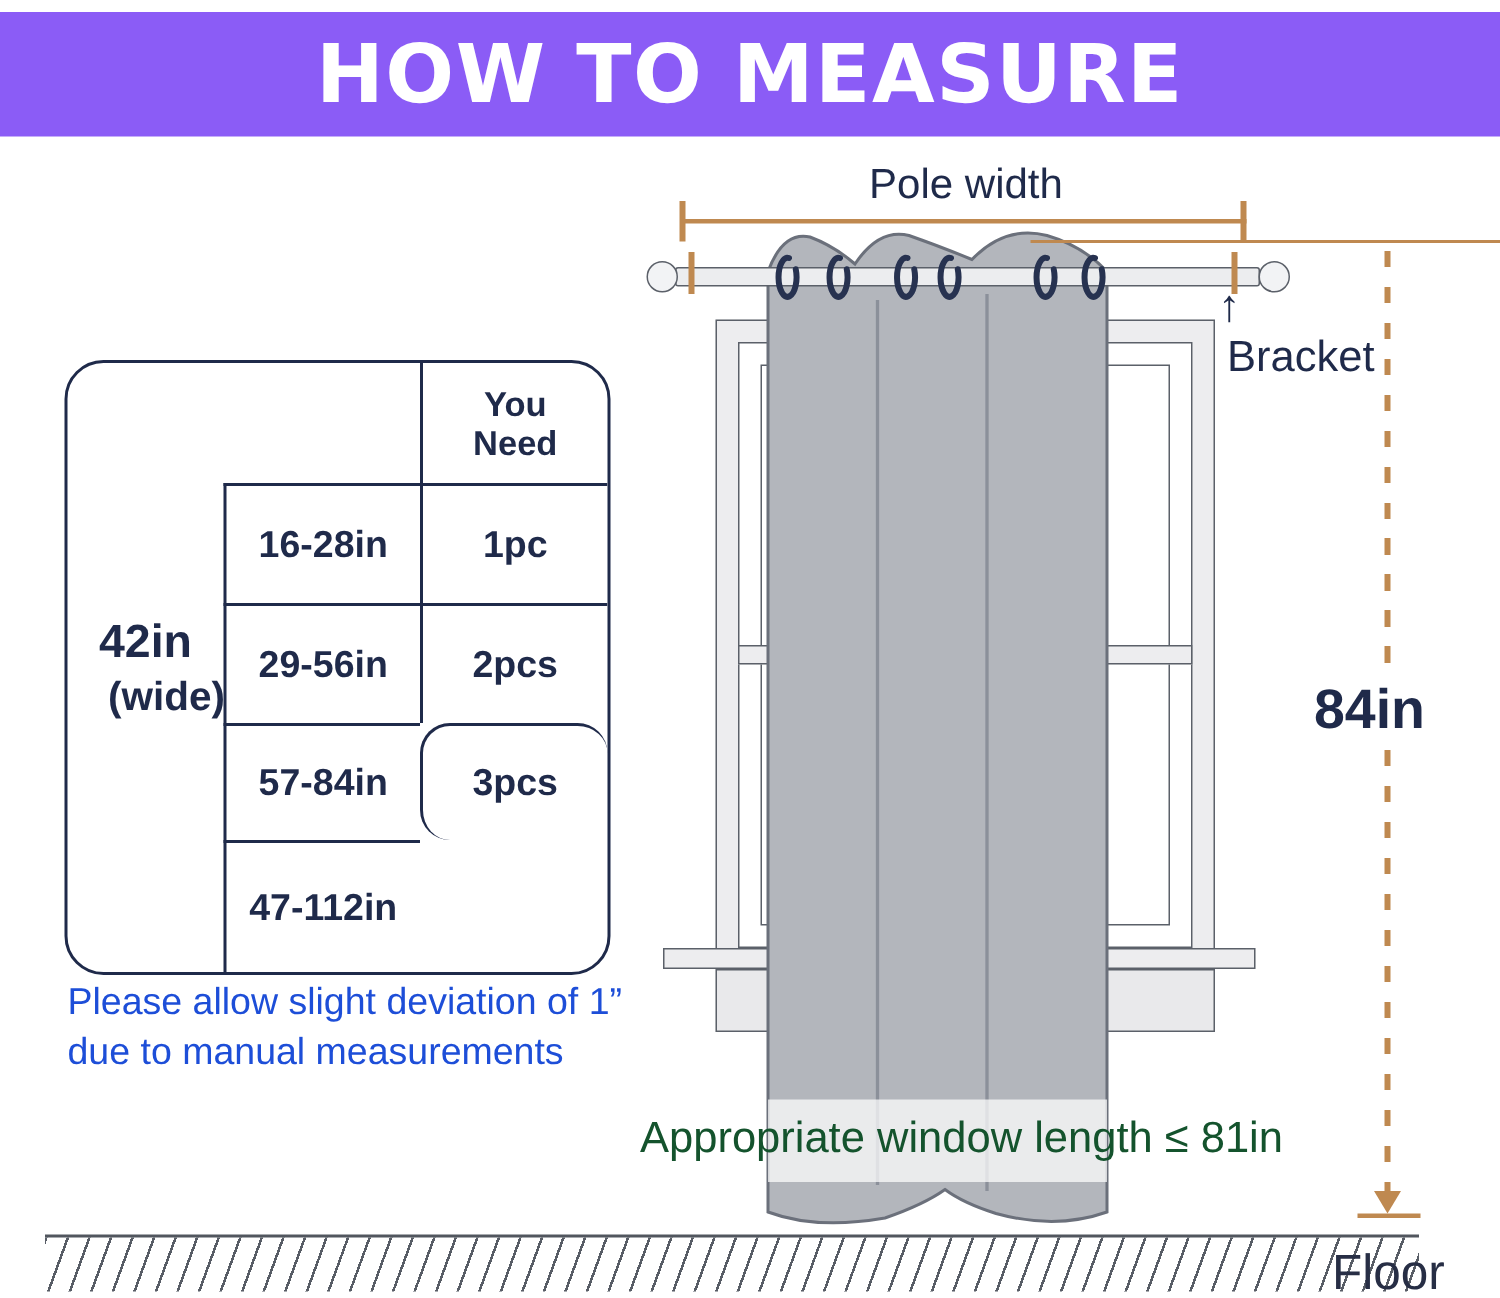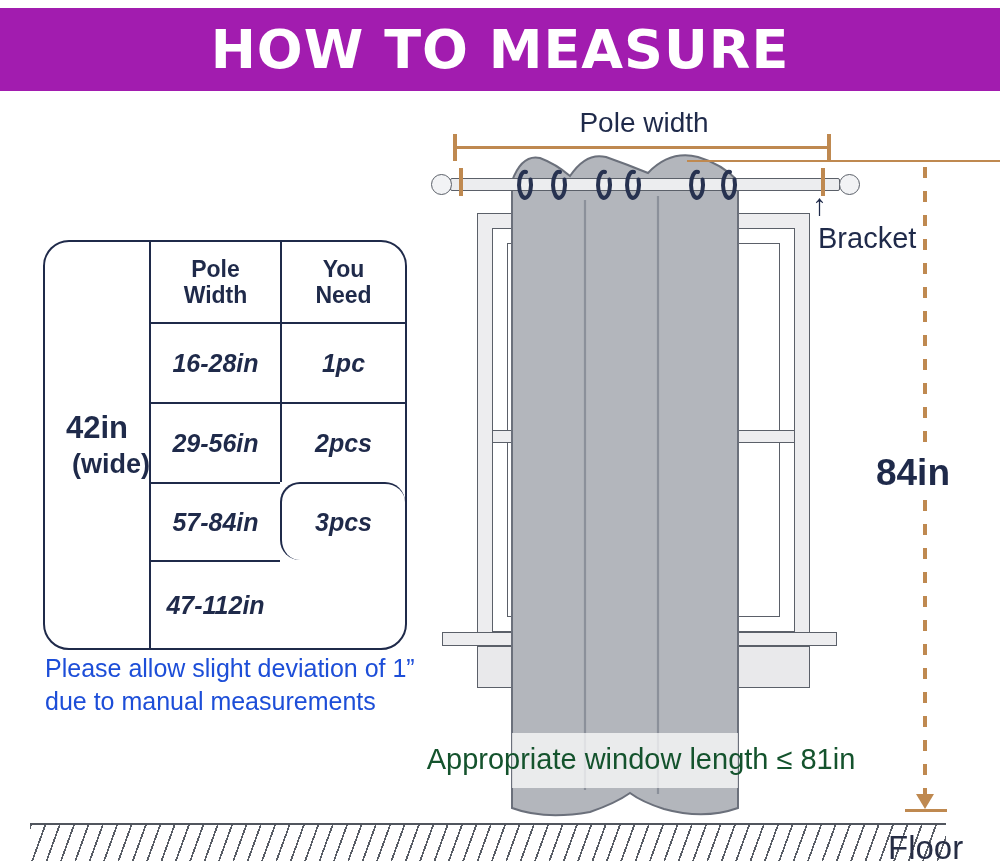--- a/index.html
+++ b/index.html
@@ -6,21 +6,21 @@
   body{
     width:1000px;height:865px;position:relative;overflow:hidden;
     background:#ffffff;
     font-family:"Liberation Sans", sans-serif;
     color:#1f2a4a;
   }
   .abs{position:absolute;}
   
   .banner{
     left:0;top:8px;width:1000px;height:83px;
-    background:#a21caf;display:flex;align-items:center;justify-content:center;
+    background:#8b5cf6;display:flex;align-items:center;justify-content:center;
   }
   .banner-title{
     font-family:"DejaVu Sans", sans-serif;
     font-weight:bold;font-size:54px;color:#ffffff;letter-spacing:1px;
   }
   
   .size-table{
     left:43px;top:240px;width:364px;height:410px;
     border:2.5px solid #1f2a4a;border-radius:26px;
     box-sizing:border-box;overflow:hidden;
@@ -31,21 +31,21 @@
   .size-table .cell{
     display:flex;align-items:center;justify-content:center;
     text-align:center;font-weight:bold;font-size:25px;color:#1f2a4a;
     box-sizing:border-box;
   }
   .size-table .rowlabel{grid-column:1;grid-row:1/6;flex-direction:column;line-height:1.25;}
   .rowlabel .big{font-size:31px;}
   .rowlabel .small{font-size:27px;margin-left:28px;}
   .size-table .c2{border-left:2.5px solid #1f2a4a;}
   .size-table .c3{border-left:2.5px solid #1f2a4a;}
-  .size-table .bt{border-top:2.5px solid #1f2a4a;font-style:italic;}
+  .size-table .bt{border-top:2.5px solid #1f2a4a;}
   .size-table .hdr{font-size:23px;line-height:1.15;}
   
   .note{left:45px;top:652px;width:400px;font-size:25px;line-height:33px;color:#1d4ed8;}
   
   .navytext{color:#1f2a4a;}
   .orange-bg{background:#bf8950;}
   .lbl{white-space:nowrap;}
   
   .winframe{left:477px;top:213px;width:333px;height:433px;background:#ededef;border:1.5px solid #5b6069;box-sizing:border-box;}
   .winglass{left:492px;top:228px;width:303px;height:404px;background:#ffffff;border:1.5px solid #5b6069;box-sizing:border-box;}
@@ -94,24 +94,20 @@
 <div class="abs banner">
   <span class="banner-title">HOW TO MEASURE</span>
 </div>
 
 <div class="abs size-table">
   <div class="cell rowlabel">
     <span class="big">42in</span>
     <span class="small">(wide)</span>
   </div>
 
-  <div class="cell c2 hdr" style="grid-column:2;grid-row:1;">
-    <span><span>Pole</span><br>
-    <span>Width</span></span>
-  </div>
   <div class="cell c3 hdr" style="grid-column:3;grid-row:1;">
     <span><span>You</span><br>
     <span>Need</span></span>
   </div>
 
   <div class="cell c2 bt" style="grid-column:2;grid-row:2;">16-28in</div>
   <div class="cell c3 bt" style="grid-column:3;grid-row:2;">1pc</div>
 
   <div class="cell c2 bt" style="grid-column:2;grid-row:3;">29-56in</div>
   <div class="cell c3 bt" style="grid-column:3;grid-row:3;">2pcs</div>

